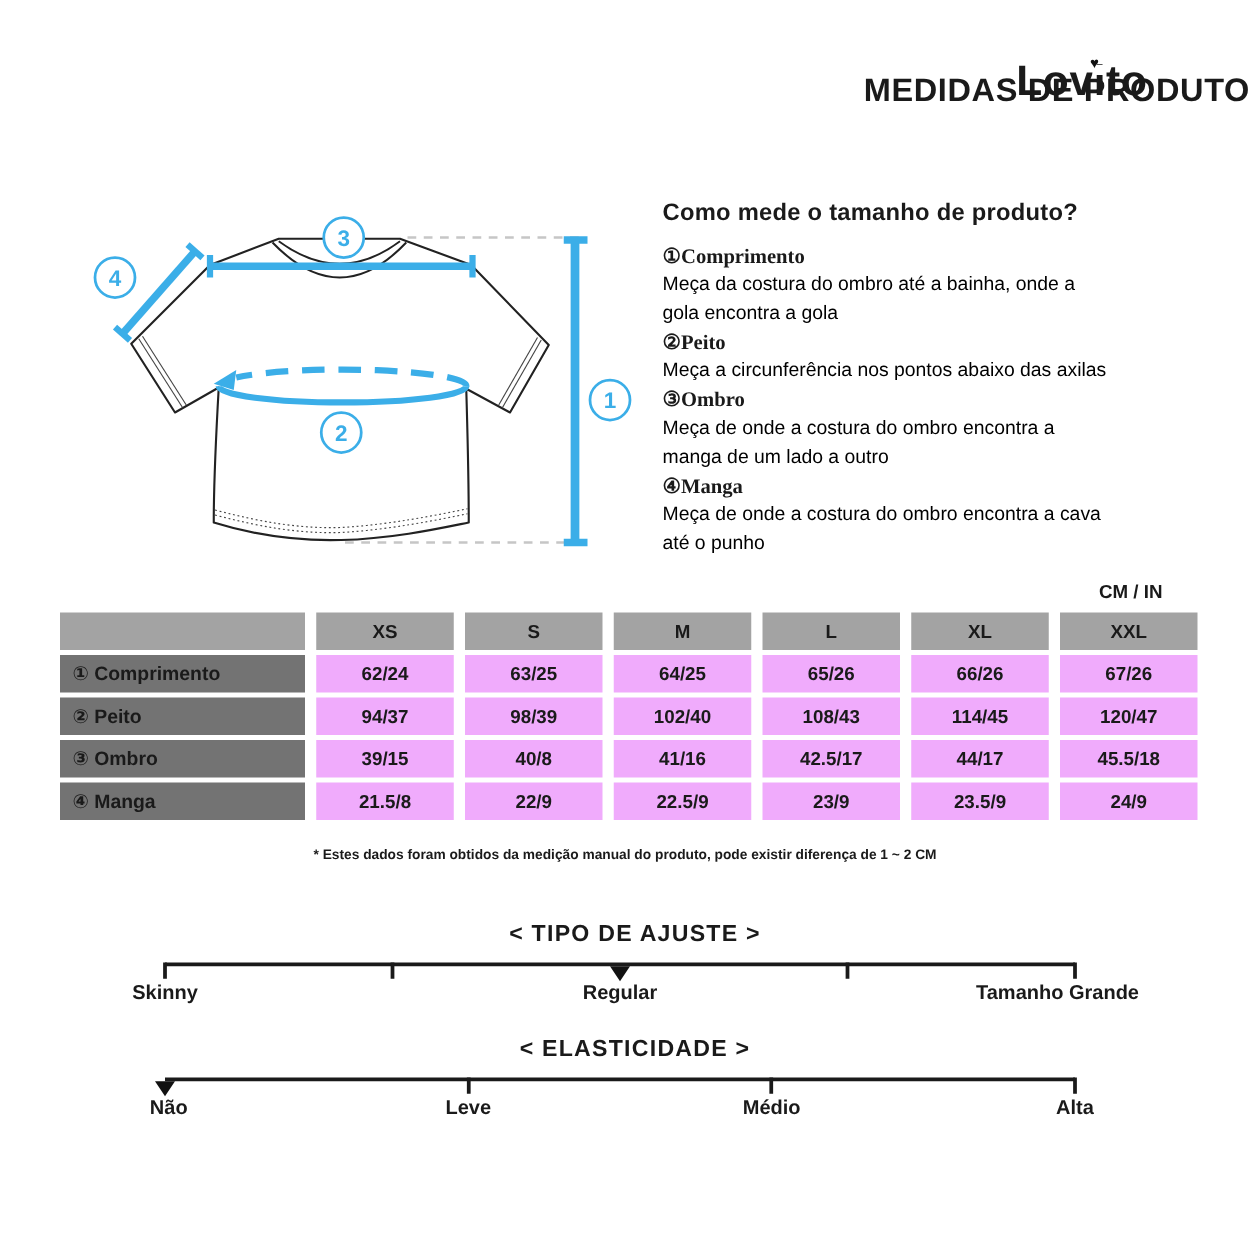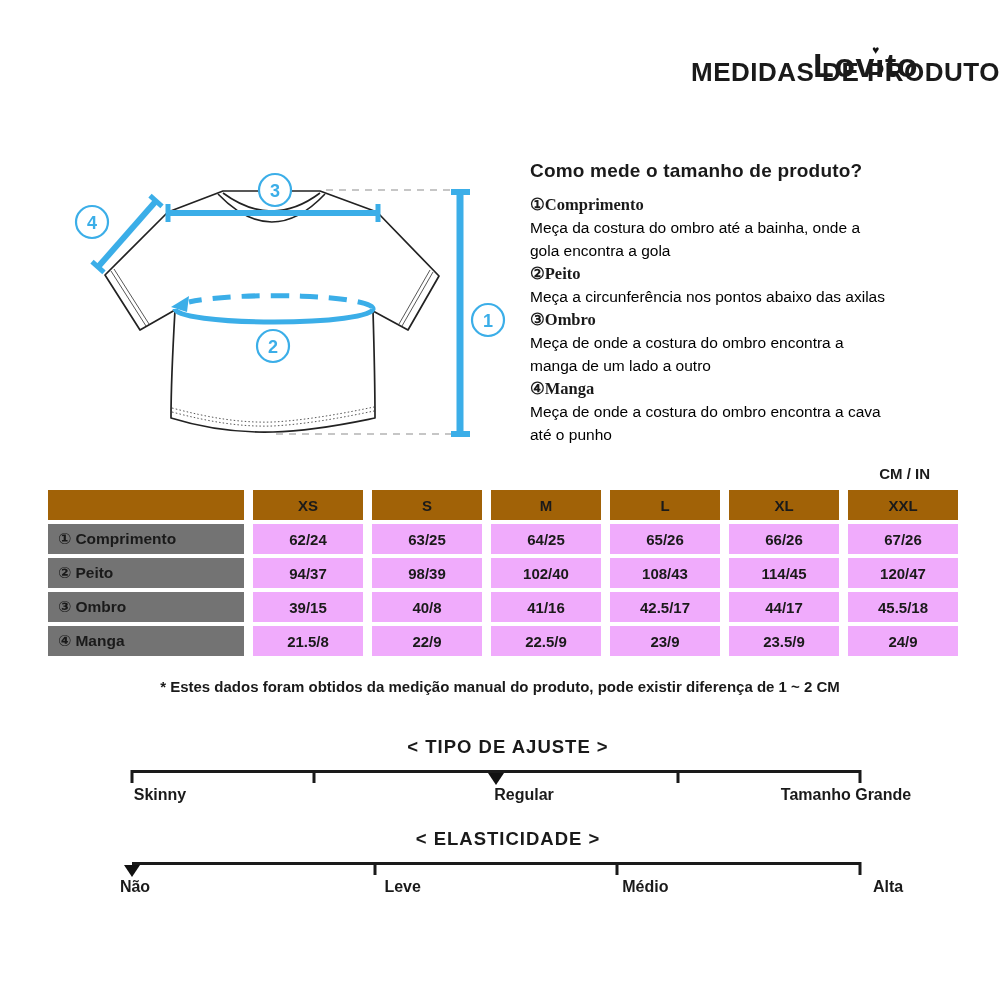--- a/index.html
+++ b/index.html
@@ -22,39 +22,39 @@
   .howto h2{margin:0 0 11px 0;font-size:19px;font-weight:bold;letter-spacing:.2px;}
   .howto .item-label{font-size:16.5px;font-weight:bold;line-height:23px;font-family:Liberation Serif, serif;}
   .howto .item-desc{margin:0;font-size:15.5px;line-height:23px;color:#000000;white-space:pre-line;}
 
   
   .unit{position:absolute;right:70px;top:465px;font-size:15px;font-weight:bold;}
   .size-table{position:absolute;left:48px;top:490px;width:910px;display:grid;
               grid-template-columns:196px repeat(6,1fr);gap:4px 9px;grid-auto-rows:30px;}
   .cell{display:flex;align-items:center;justify-content:center;
         font-size:15px;font-weight:bold;}
-  .cell.head{background:#a16207;}
+  .cell.head{background:#a3a3a3;}
   .cell.label{background:#737373;justify-content:flex-start;padding-left:10px;font-size:15.5px;}
   .cell.val{background:#f0abfc;}
 
   
   .footnote{position:absolute;left:0;right:0;top:678px;text-align:center;
-            font-size:15px;font-weight:bold;}
+            font-size:11px;font-weight:bold;}
 
   
   .scale-title{position:absolute;left:16px;right:0;text-align:center;
                font-size:18.5px;font-weight:bold;letter-spacing:1px;}
   .scale-track{position:absolute;left:132px;width:728px;height:3px;background:#1a1a1a;}
   .scale-track .tick{position:absolute;top:0;width:3px;height:13px;background:#1a1a1a;
                      transform:translateX(-50%);}
   .scale-track .marker{position:absolute;top:3px;width:0;height:0;transform:translateX(-50%);
                        border:8px solid transparent;border-top:12px solid #111;border-bottom:0;}
   .scale-labels{position:absolute;left:132px;width:728px;height:20px;}
   .scale-labels .slabel{position:absolute;transform:translateX(-50%);white-space:nowrap;
-                        font-size:16px;font-weight:bold;margin-left:28px;}
+                        font-size:16px;font-weight:bold;}
 </style>
 </head>
 <body>
 
 <div class="page">
 
   <div class="title">MEDIDAS DE PRODUTO</div>
   <div class="logo">
     <span>Lovito</span>
     <span class="dot-cover"></span>

